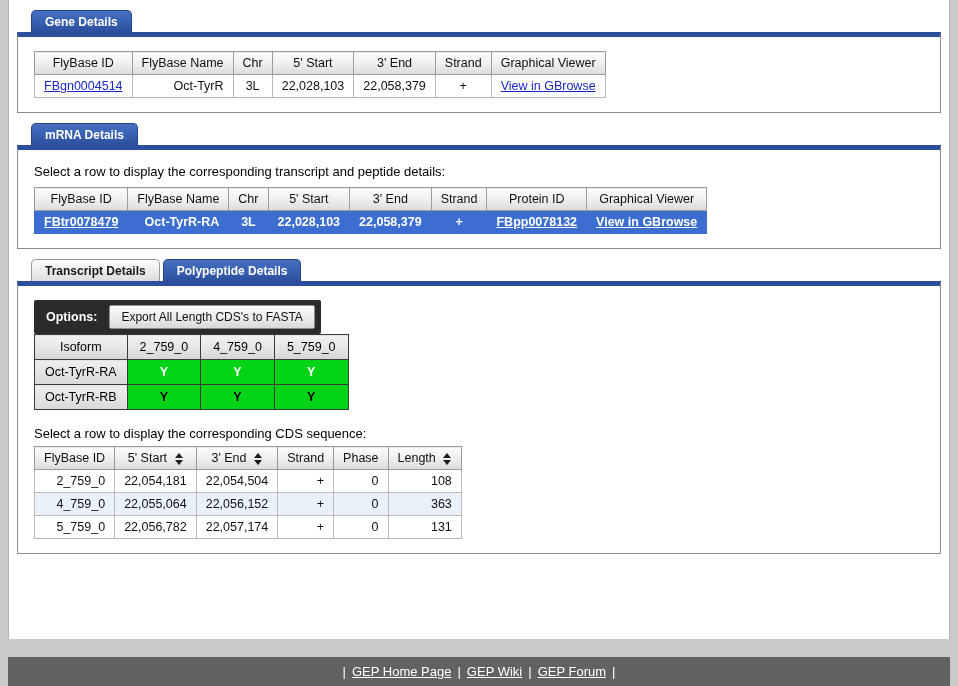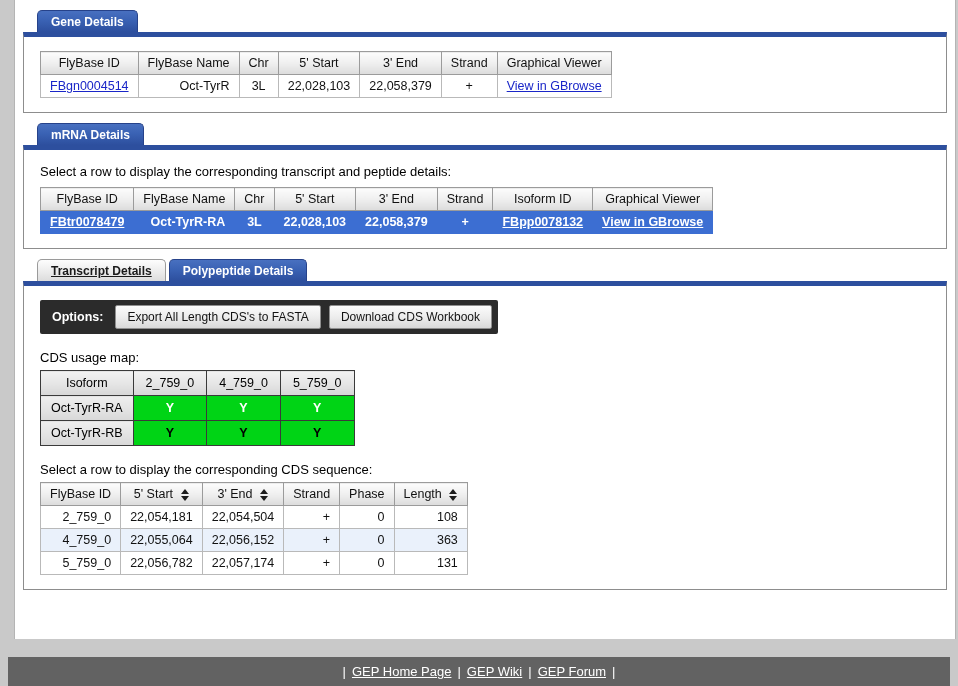--- a/index.html
+++ b/index.html
@@ -13,21 +13,21 @@
     background: #c9c9c9;
     font-family: "Liberation Sans", sans-serif;
     font-size: 12px;
     color: #000;
     overflow: hidden;
   }
 
   
   .page {
     position: absolute;
-    left: 14px;
+    left: 8px;
     top: 0;
     width: 942px;
     height: 639px;
     background: #ffffff;
     border-right: 1px solid #b4b4b4;
     border-left: 1px solid #b4b4b4;
     box-sizing: border-box;
   }
   .page-inner {
     padding: 10px 8px 0 8px;
@@ -56,21 +56,20 @@
     border-radius: 5px 5px 0 0;
     box-sizing: border-box;
     vertical-align: bottom;
     white-space: nowrap;
   }
   .tab.inactive {
     color: #1a1a1a;
     background: linear-gradient(to bottom, #fdfdfd 0%, #ececec 55%, #dcdcdc 100%);
     border: 1px solid #9a9a9a;
     border-bottom: none;
-    text-decoration: underline;
   }
   .tab + .tab { margin-left: 3px; }
 
   .panel-body {
     border: 1px solid #8d8d8d;
     border-top: 5px solid #2d4f9e;
     background: #ffffff;
     box-sizing: border-box;
   }
   .panel-pad { padding: 14px 16px 14px 16px; }
@@ -278,21 +277,21 @@
         <p class="panel-note">Select a row to display the corresponding transcript and peptide details:</p>
         <table class="grid">
           <thead>
             <tr>
               <th>FlyBase ID</th>
               <th>FlyBase Name</th>
               <th>Chr</th>
               <th>5' Start</th>
               <th>3' End</th>
               <th>Strand</th>
-              <th>Isoform ID</th>
+              <th>Protein ID</th>
               <th>Graphical Viewer</th>
             </tr>
           </thead>
           <tbody>
             <tr class="sel">
               <td class="c"><a class="lnk">FBtr0078479</a></td>
               <td class="l">Oct-TyrR-RA</td>
               <td class="c">3L</td>
               <td class="c">22,028,103</td>
               <td class="c">22,058,379</td>
@@ -311,25 +310,23 @@
       <div class="tab inactive">Transcript Details</div>
       <div class="tab">Polypeptide Details</div>
     </div>
     <div class="panel-body">
       <div class="panel-pad">
 
         
         <div class="toolbar">
           <span class="toolbar-label">Options:</span>
           <button class="tbtn">Export All Length CDS's to FASTA</button>
-          <button class="tbtn">Download CDS Workbook</button>
         </div>
 
         
-        <div class="sect-label">CDS usage map:</div>
         <table class="usage">
           <thead>
             <tr>
               <th>Isoform</th>
               <th>2_759_0</th>
               <th>4_759_0</th>
               <th>5_759_0</th>
             </tr>
           </thead>
           <tbody>

